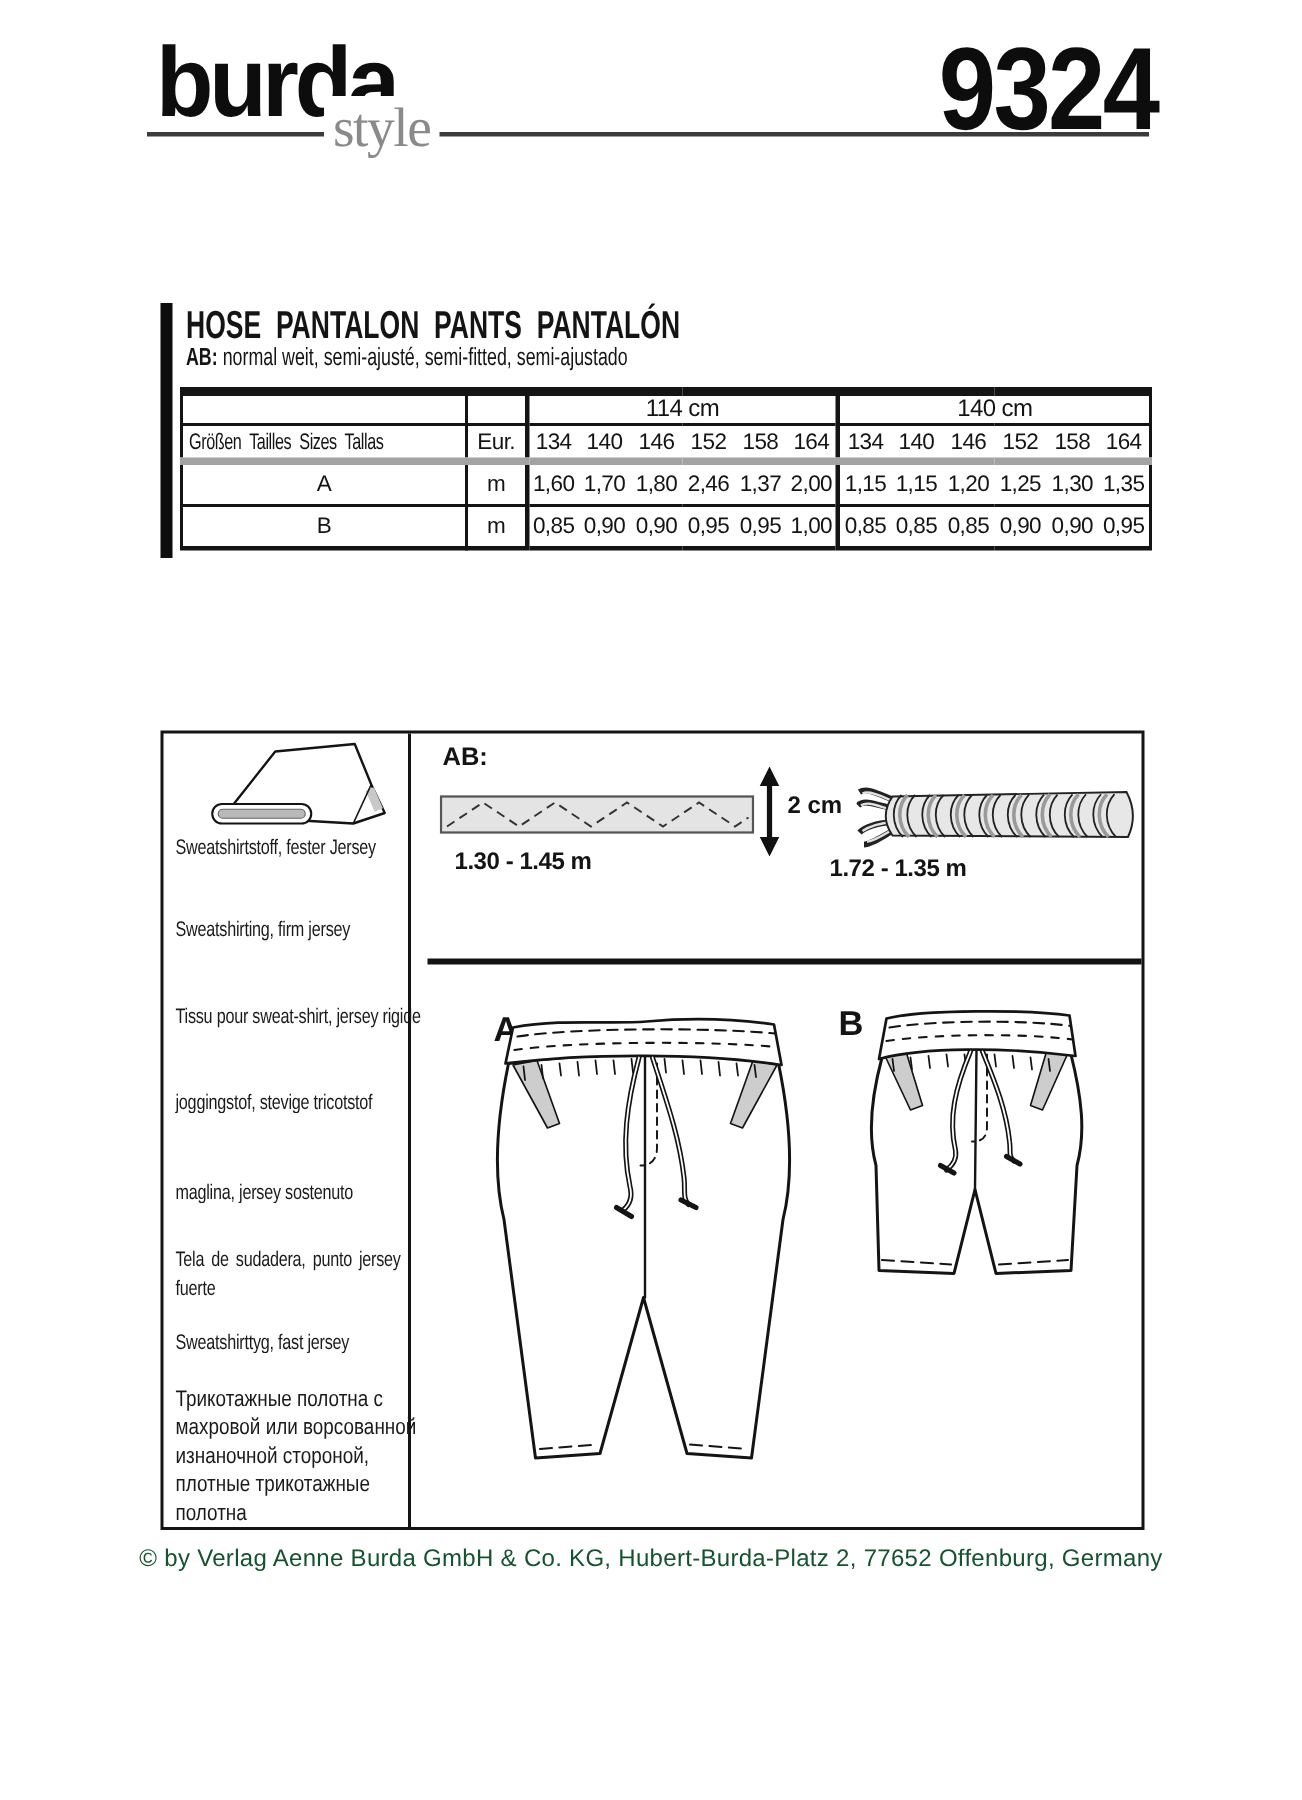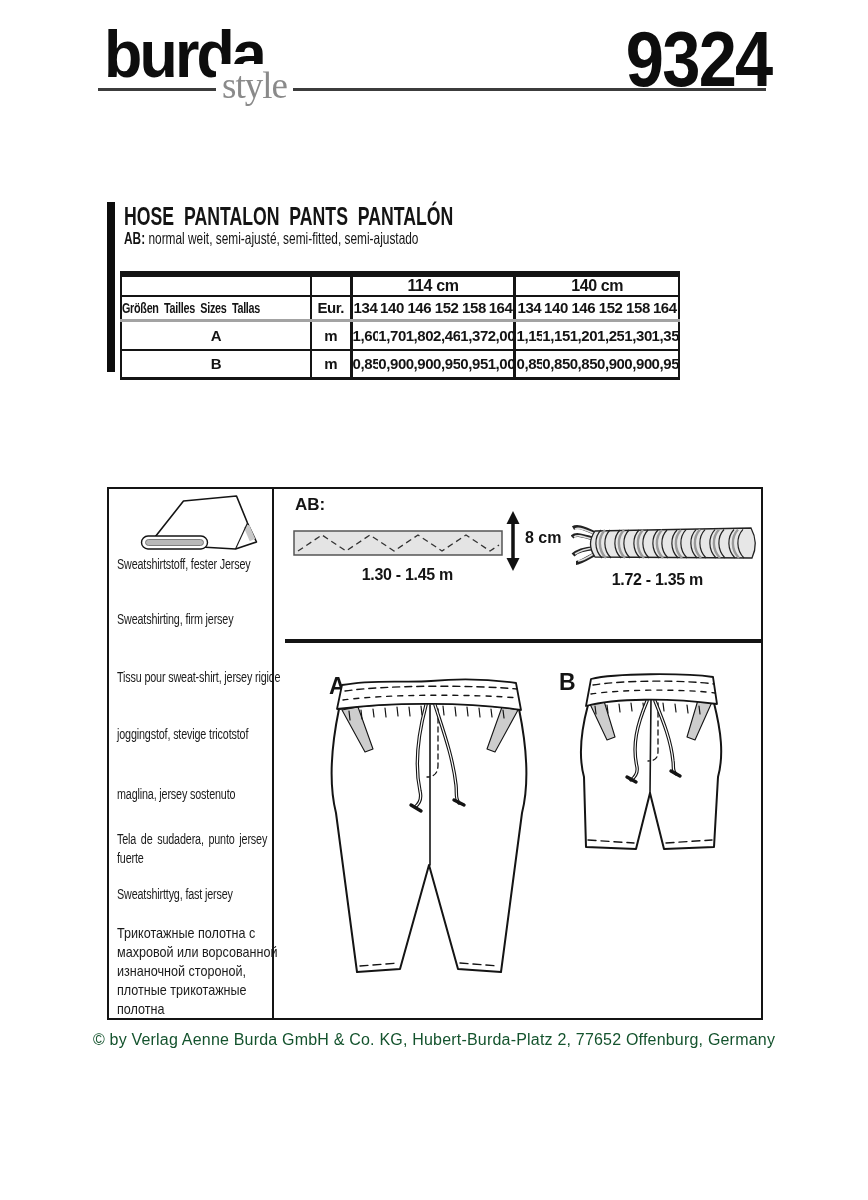--- a/index.html
+++ b/index.html
@@ -32,51 +32,51 @@
     left:17px; top:0; font-size:26px; font-weight:bold; white-space:pre;
     transform:scaleX(0.68); transform-origin:0 0;
   }
   .doc-subtitle {
     left:17px; top:28px; font-size:16.5px; white-space:pre;
     transform:scaleX(0.72); transform-origin:0 0;
   }
   .doc-subtitle b { font-weight:bold; }
 
   table.size-table {
-    position:absolute; left:13px; top:70px; width:560px;
+    position:absolute; left:13px; top:57px; width:648px;
     border-collapse:collapse; table-layout:fixed;
     border:2px solid #141414; border-top:6px solid #141414; border-bottom:3px solid #141414;
-    font-size:15px; font-weight:bold; letter-spacing:-0.4px;
+    font-size:15px; font-weight:normal; letter-spacing:-0.4px;
   }
   table.size-table td { padding:0; text-align:center; vertical-align:middle; overflow:hidden; }
   col.col-label { width:190px; } col.col-eur { width:40px; }
   td.c-eur { border-left:2px solid #141414; border-right:3px solid #141414; }
   td.c-gs  { border-left:3px solid #141414; }
   tr.r-group td { height:18px; border-bottom:2px solid #141414; }
-  tr.r-sizes td { height:24px; border-bottom:3px solid #a3a3a3; }
+  tr.r-sizes td { height:24px; border-bottom:5px solid #a3a3a3; }
   tr.r-a td { height:30px; border-bottom:2px solid #141414; }
   tr.r-b td { height:28px; }
   td.c-label { text-align:left; padding-left:8px; }
   .cnd { display:inline-block; transform:scaleX(0.72); transform-origin:0 50%; white-space:pre; }
   .grp { font-size:16px; }
 
   
   .lower-box { left:107px; top:487px; width:656px; height:533px; border:2.5px solid #141414; }
   .fabric-panel { left:0; top:0; width:165px; height:100%; border-right:2.5px solid #141414; }
   .fab-item {
     position:absolute; left:8px; width:215px; font-size:14px; line-height:19px;
     letter-spacing:-0.2px; transform:scaleX(0.77); transform-origin:0 0; color:#1a1a1a;
   }
   .fab-item.just { text-align:justify; }
   .fab-item.rus { width:200px; font-size:15px; transform:scaleX(0.84); white-space:pre-line; letter-spacing:0; }
 
   .right-panel { left:176px; top:0; right:0; height:100%; }
   .panel-divider { left:0; top:150px; width:100%; height:4px; background:#141414; }
   .ab-label { left:10px; top:6px; font-size:17px; font-weight:bold; }
-  .dim-label { font-size:16px; font-weight:bold; letter-spacing:-0.3px; text-align:right; }
+  .dim-label { font-size:16px; font-weight:bold; letter-spacing:-0.3px; text-align:left; }
   .one-cm { left:240px; top:40px; font-size:16px; font-weight:bold; }
   .elastic-length { left:18px; top:77px; width:150px; }
   .cord-length { left:268px; top:82px; width:150px; }
   .view-label { font-size:23px; font-weight:bold; }
 
   .footer-copy { left:0; top:1031px; width:100%; text-align:center; font-size:16px; letter-spacing:0.2px; color:#14532d; }
 </style>
 </head>
 <body>
 
@@ -197,21 +197,21 @@
     <svg class="abs" style="left:8px; top:41px;" width="210" height="26" viewBox="0 0 210 26">
       <rect x="1" y="1" width="208" height="24" fill="#e4e4e4" stroke="#555555" stroke-width="1.5"></rect>
       <path d="M5,21 L29,5 L53,21 L77,5 L101,21 L125,5 L149,21 L173,5 L197,21 L206,15" fill="none" stroke="#333333" stroke-width="1.3" stroke-dasharray="6 4"></path>
     </svg>
 
     <svg class="abs" style="left:219px; top:22px;" width="18" height="60" viewBox="0 0 18 60">
       <path d="M9,9 L9,51" stroke="#111111" stroke-width="3.5"></path>
       <polygon points="9,0 2.5,13 15.5,13" fill="#111111"></polygon>
       <polygon points="9,60 2.5,47 15.5,47" fill="#111111"></polygon>
     </svg>
-    <div class="abs one-cm">8 cm</div>
+    <div class="abs one-cm">2 cm</div>
     <div class="abs dim-label elastic-length">1.30 - 1.45 m</div>
 
     <svg class="abs" style="left:286px; top:32px;" width="190" height="46" viewBox="0 0 190 46">
       <path d="M24,12 C14,8 7,4 2,7" fill="none" stroke="#222222" stroke-width="4"></path>
       <path d="M24,18 C12,15 5,12 1,16" fill="none" stroke="#222222" stroke-width="4"></path>
       <path d="M24,27 C12,28 5,31 2,34" fill="none" stroke="#222222" stroke-width="4"></path>
       <path d="M24,33 C15,38 9,42 5,42" fill="none" stroke="#222222" stroke-width="4"></path>
       <path d="M24,13 C15,9 8,6 4,8" fill="none" stroke="#e0e0e0" stroke-width="1.6"></path>
       <path d="M24,19 C13,16 7,13 3,16" fill="none" stroke="#e0e0e0" stroke-width="1.6"></path>
       <path d="M24,27 C13,28 7,31 4,33" fill="none" stroke="#e0e0e0" stroke-width="1.6"></path>

